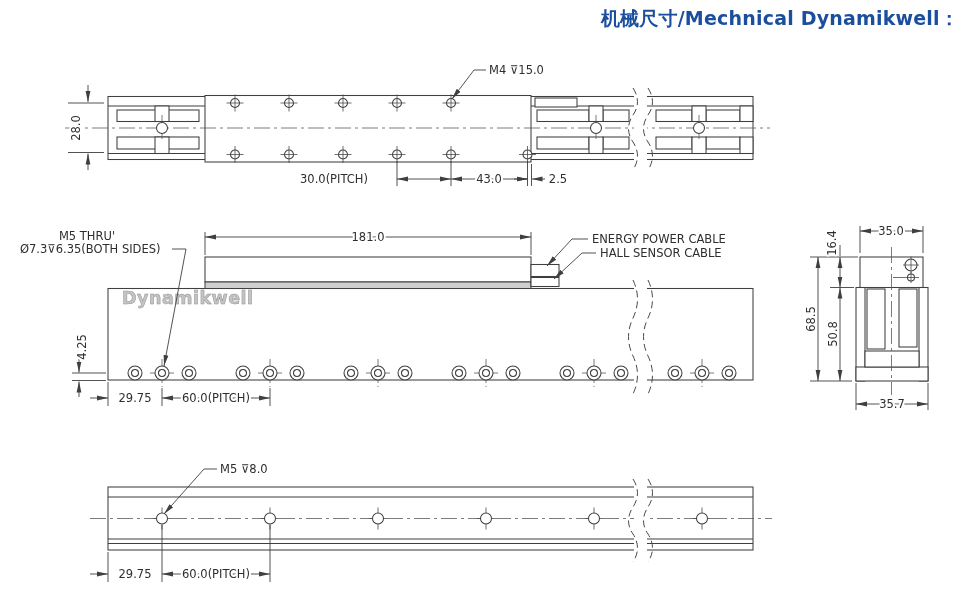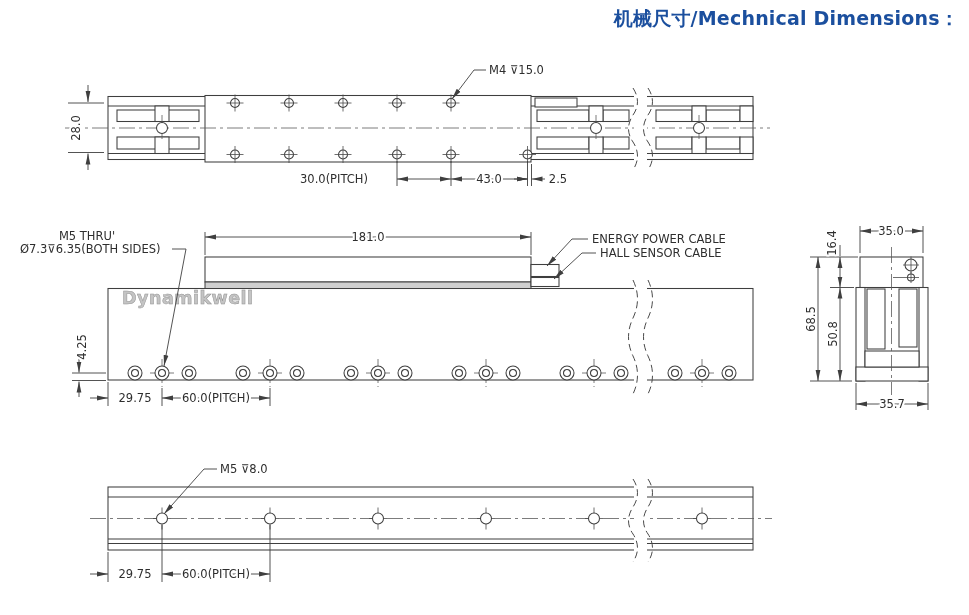--- a/index.html
+++ b/index.html
@@ -18,21 +18,21 @@
   .brk{stroke:#4a4a4a;stroke-width:1;fill:none;stroke-dasharray:7 4;}
   text.dim{font-family:"DejaVu Sans","Liberation Sans",sans-serif;font-size:11.5px;fill:#2e2e2e;
            paint-order:stroke;stroke:#ffffff;stroke-width:4px;stroke-linejoin:round;}
   text.wm{font-family:"DejaVu Sans","Liberation Sans",sans-serif;font-size:17.5px;font-weight:bold;
           fill:#c4c4c4;stroke:#929292;stroke-width:0.5;letter-spacing:0.5px;}
 </style>
 </head>
 <body>
 
 <div class="page">
-  <div class="title">机械尺寸/Mechnical Dimensions：</div>
+  <div class="title">机械尺寸/Mechnical Dynamikwell：</div>
 
   <svg width="969" height="615" viewBox="0 0 969 615">
     <defs>
       <marker id="arr" markerWidth="11" markerHeight="6" refX="11" refY="3" orient="auto-start-reverse" markerUnits="userSpaceOnUse">
         <path d="M11,3 L0,0.6 L0,5.4 Z" fill="#3f3f3f"></path>
       </marker>
       <g id="h-ring">
         <circle r="7" class="geof"></circle>
           <circle r="3.5" class="geof"></circle>
       </g>

